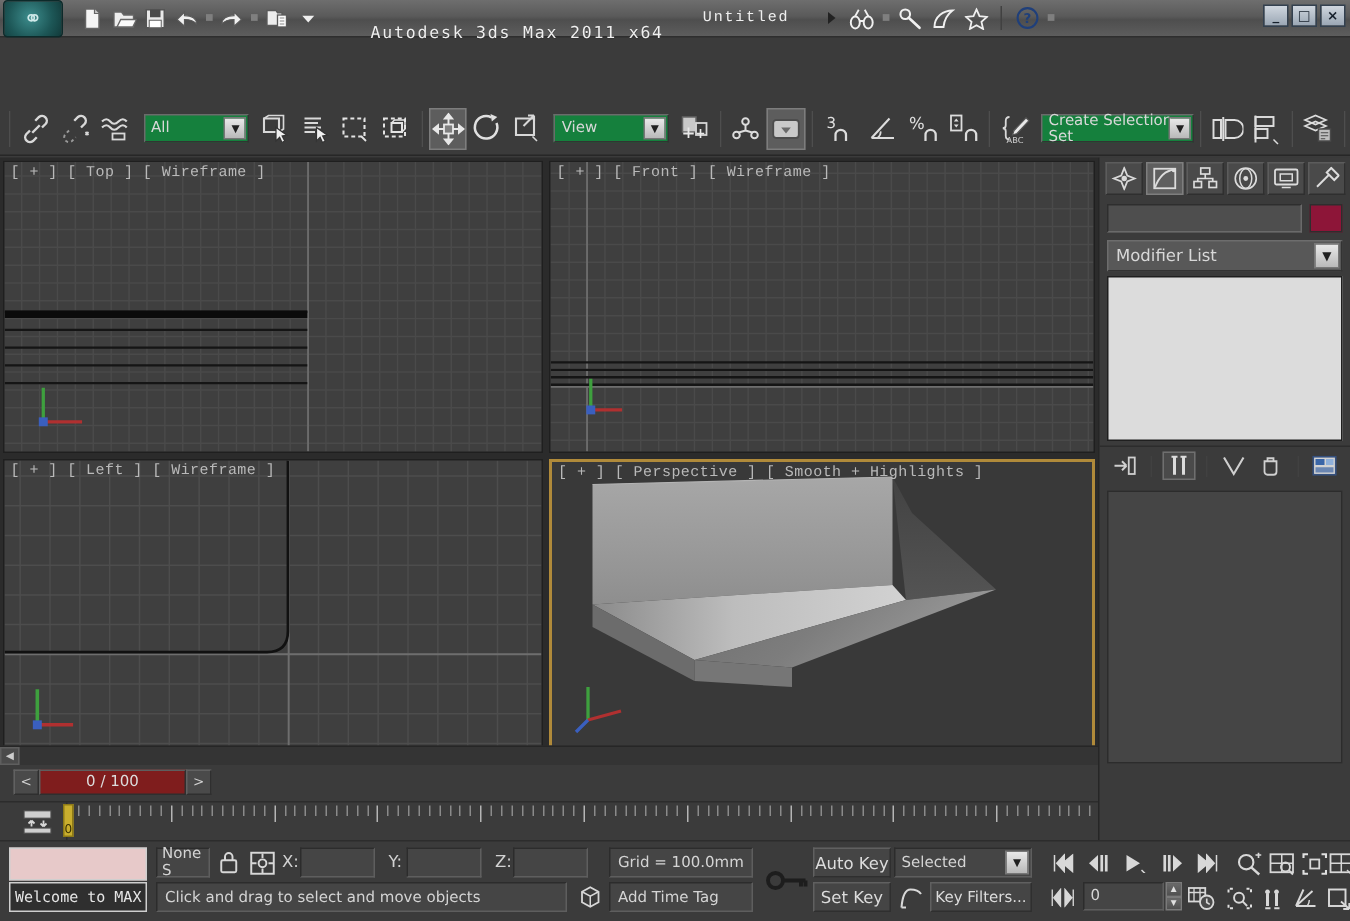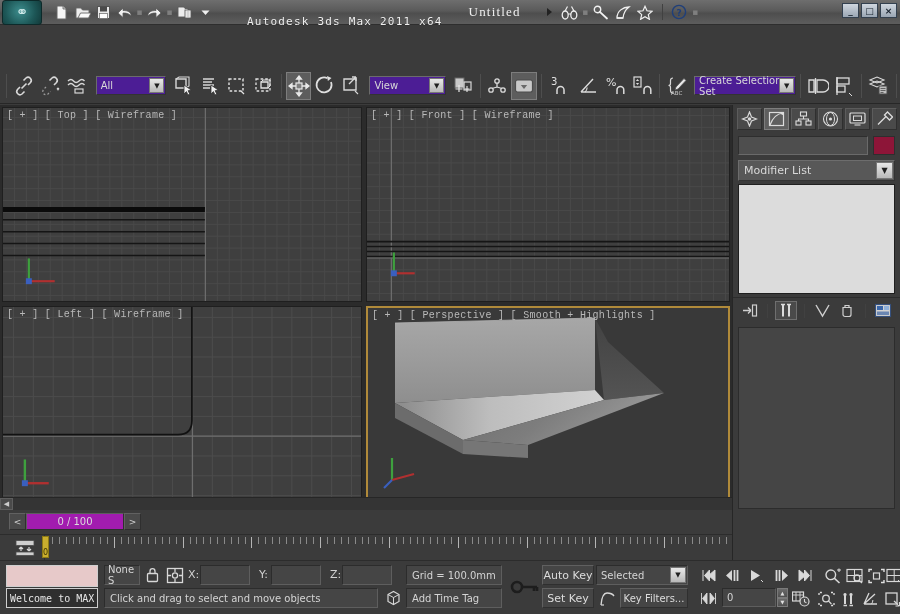--- a/index.html
+++ b/index.html
@@ -31,22 +31,22 @@
     color:#f2f2f2; font-size:13px; line-height:1;
   }
   .tb-dot{ color:#7f7f7f; font-size:9px; width:7px; text-align:center;}
   .apptitle{
     margin-left:32px; color:#efefef; font-size:11px; letter-spacing:1.2px;
     font-family:"DejaVu Sans Mono","Liberation Mono",monospace;
     text-shadow:0 1px 0 #333;
     margin-top:18px;
   }
   .docname{
-    margin-left:26px;color:#efefef;font-size:13px;letter-spacing:1.2px;
-    font-family:Liberation Serif, serif;
+    margin-left:26px;color:#efefef;font-size:10px;letter-spacing:1.2px;
+    font-family:Liberation Mono, monospace;
   }
   .tri-right{ margin-left:26px; width:0;height:0;border-left:5px solid #222;
     border-top:4px solid transparent;border-bottom:4px solid transparent;}
   .searchbox{
     margin-left:10px; width:190px; height:17px; background:#f4f2ee;
     border:1px solid #8d8d8d; color:#6b6b6b; font-style:italic; font-size:11px;
     display:flex;align-items:center;padding-left:5px;
     font-family:"DejaVu Serif","Liberation Serif",serif;
   }
   .tb-right{ display:flex; align-items:center; gap:3px; margin-left:8px;}
@@ -91,21 +91,21 @@
     display:flex;align-items:center;padding-left:3px;gap:1px;overflow:hidden;
   }
   .tbtn{
     width:26px;height:28px;display:flex;align-items:center;justify-content:center;
     color:#cfcfcf; border:1px solid transparent; position:relative;
   }
   .tbtn.on{ background:#5d5d5d; border:1px solid #7d7d7d; }
   .tbsep{ width:1px;height:24px;background:#2a2a2a;margin:0 3px;
           border-right:1px solid #4e4e4e;}
   .combo{
-    height:19px; background:#4c1d95; border:1px solid #6b6b6b;
+    height:19px; background:#15803d; border:1px solid #6b6b6b;
     border-right-color:#333;border-bottom-color:#333;
     display:flex;align-items:center;color:#d8d8d8;font-size:10px;
     padding-left:4px; position:relative;
   }
   .combo .arrow{
     position:absolute; right:1px; top:1px; width:15px;height:15px;
     background:linear-gradient(#e8e8e8,#b9b9b9);border:1px solid #777;
     display:flex;align-items:center;justify-content:center;color:#202020;font-size:7px;
   }
   svg{ display:block; }
@@ -162,21 +162,21 @@
   
   .slider-row{ position:absolute; left:0; top:510px; width:732px; height:24px;
                background:#3b3b3b;}
   .frame-ind{
     position:absolute; left:9px; top:3px; width:132px; height:17px;
     display:flex;align-items:center;
   }
   .fi-btn{ width:17px;height:17px;background:#4a4a4a;border:1px solid #616161;
     border-right-color:#2f2f2f;border-bottom-color:#2f2f2f;color:#d2d2d2;
     display:flex;align-items:center;justify-content:center;font-size:9px;}
-  .fi-main{ flex:1;height:17px;background:#a21caf;border:1px solid #5e5e5e;
+  .fi-main{ flex:1;height:17px;background:#7f1d1d;border:1px solid #5e5e5e;
     border-right-color:#2f2f2f;border-bottom-color:#2f2f2f;
     display:flex;align-items:center;justify-content:center;color:#dcdcdc;font-size:10px;}
   .trackbar{ position:absolute; left:0; top:534px; width:732px; height:26px;
              background:#3b3b3b; border-top:1px solid #2c2c2c;}
   .tb-openkey{ position:absolute; left:12px; top:4px; width:26px;height:18px;
     display:flex;align-items:center;justify-content:center;color:#cdcdcd;}
   .ruler{ position:absolute; left:44px; top:0; right:0; height:26px;
           border-left:1px solid #2c2c2c;}
   .tick{ position:absolute; top:2px; width:1px; background:#868686;}
   .rlabel{ position:absolute; top:28px; color:#c2c2c2; font-size:10px;

